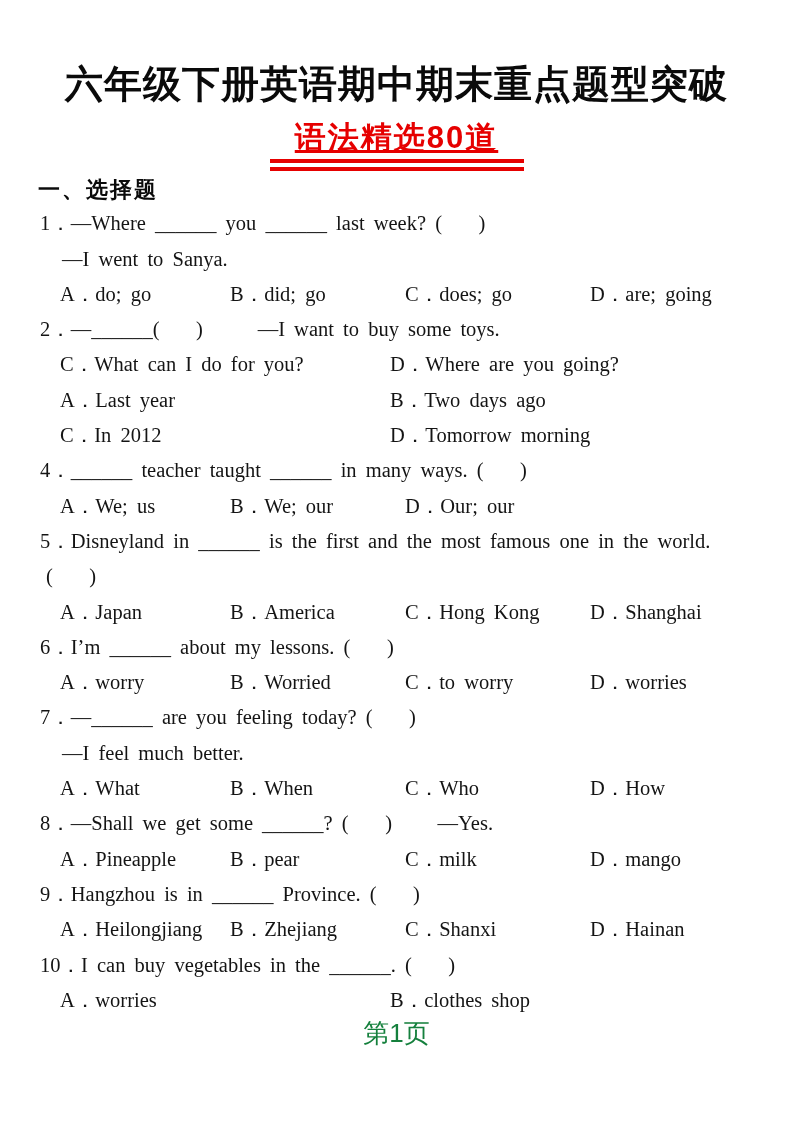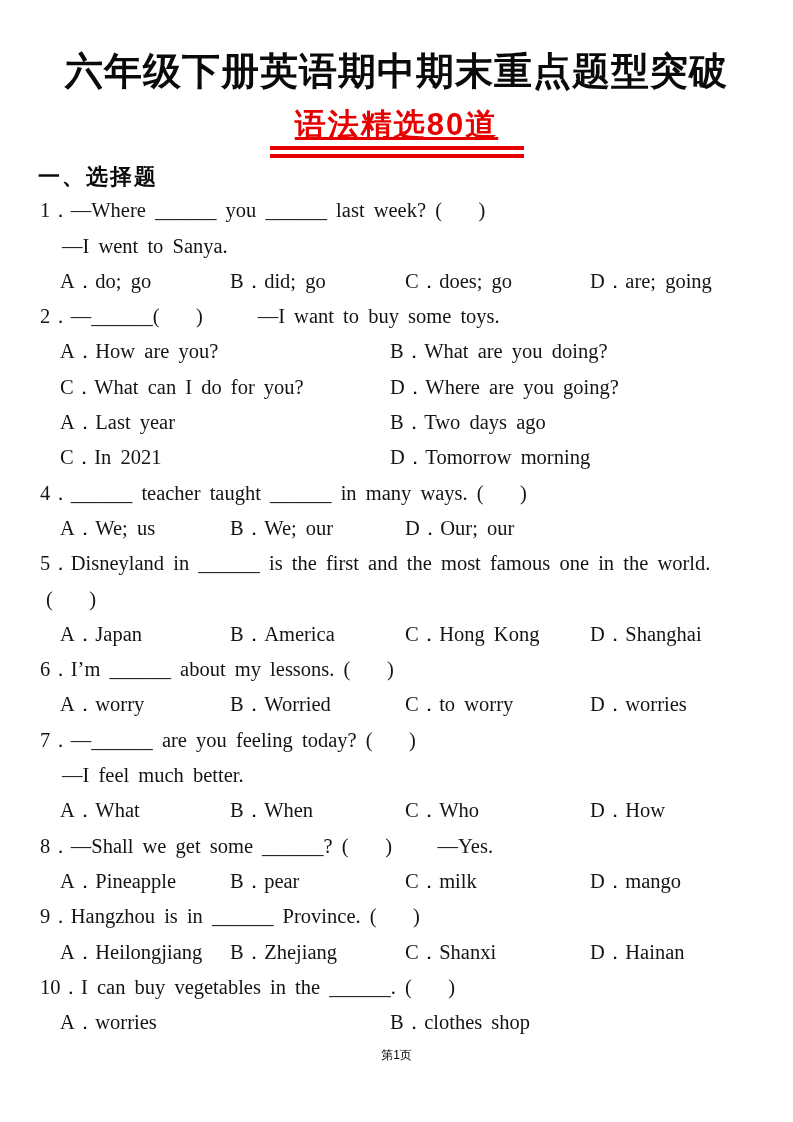--- a/index.html
+++ b/index.html
@@ -1,20 +1,20 @@
 <!DOCTYPE html>
 <html><head>
 <meta charset="utf-8">
 <style>
   * { margin:0; padding:0; box-sizing:border-box; }
   html,body { background:#ffffff; }
   .page {
     position:relative;
     width:793px; height:1062px;
-    margin:0 auto;
+    margin:13px auto;
     background:#ffffff;
     color:#151515;
     font-family:"Liberation Serif","DejaVu Serif",serif;
     overflow:hidden;
   }
   .header { padding-top:48px; text-align:center; }
   .doc-title {
     font-family:"Liberation Sans","DejaVu Sans",sans-serif;
     font-weight:900;
     font-size:38px;
@@ -63,45 +63,44 @@
   .opt { display:inline-block; white-space:pre; }
   .opts4 .opt:nth-child(1) { min-width:170px; }
   .opts4 .opt:nth-child(2) { min-width:175px; }
   .opts4 .opt:nth-child(3) { min-width:185px; }
   .opts2 .opt:nth-child(1) { min-width:330px; }
   .footer {
     height:30px;
     line-height:30px;
     text-align:center;
     font-family:"Liberation Sans","DejaVu Sans",sans-serif;
-    font-size:12px;
-    color:#000000;
+    font-size:26px;
+    color:#15803d;
   }
 </style>
 </head>
 <body>
 
 <div class="page" style="--red: #e60000;">
   <div class="header">
     <div class="doc-title">六年级下册英语期中期末重点题型突破</div>
     <div class="doc-subtitle">语法精选80道</div>
     <div class="subtitle-underline"></div>
   </div>
 
   <div class="section-heading">一、选择题</div>
 
   <div class="questions">
       <div class="row stem">1．—Where ______ you ______ last week? (    )</div>
       <div class="row sub">—I went to Sanya.</div>
       <div class="row opts4 opts"><span class="opt">A．do; go</span><span class="opt">B．did; go</span><span class="opt">C．does; go</span><span class="opt">D．are; going</span></div>
       <div class="row stem">2．—______(    )      —I want to buy some toys.</div>
-      <div class="row opts2 opts"><span class="opt">A．How are you?</span><span class="opt">B．What are you doing?</span></div>
       <div class="row opts2 opts"><span class="opt">C．What can I do for you?</span><span class="opt">D．Where are you going?</span></div>
       <div class="row opts2 opts"><span class="opt">A．Last year</span><span class="opt">B．Two days ago</span></div>
-      <div class="row opts2 opts"><span class="opt">C．In 2021</span><span class="opt">D．Tomorrow morning</span></div>
+      <div class="row opts2 opts"><span class="opt">C．In 2012</span><span class="opt">D．Tomorrow morning</span></div>
       <div class="row stem">4．______ teacher taught ______ in many ways. (    )</div>
       <div class="row opts4 opts"><span class="opt">A．We; us</span><span class="opt">B．We; our</span><span class="opt">D．Our; our</span></div>
       <div class="row stem">5．Disneyland in ______ is the first and the most famous one in the world.</div>
       <div class="row cont">(    )</div>
       <div class="row opts4 opts"><span class="opt">A．Japan</span><span class="opt">B．America</span><span class="opt">C．Hong Kong</span><span class="opt">D．Shanghai</span></div>
       <div class="row stem">6．I’m ______ about my lessons. (    )</div>
       <div class="row opts4 opts"><span class="opt">A．worry</span><span class="opt">B．Worried</span><span class="opt">C．to worry</span><span class="opt">D．worries</span></div>
       <div class="row stem">7．—______ are you feeling today? (    )</div>
       <div class="row sub">—I feel much better.</div>
       <div class="row opts4 opts"><span class="opt">A．What</span><span class="opt">B．When</span><span class="opt">C．Who</span><span class="opt">D．How</span></div>

